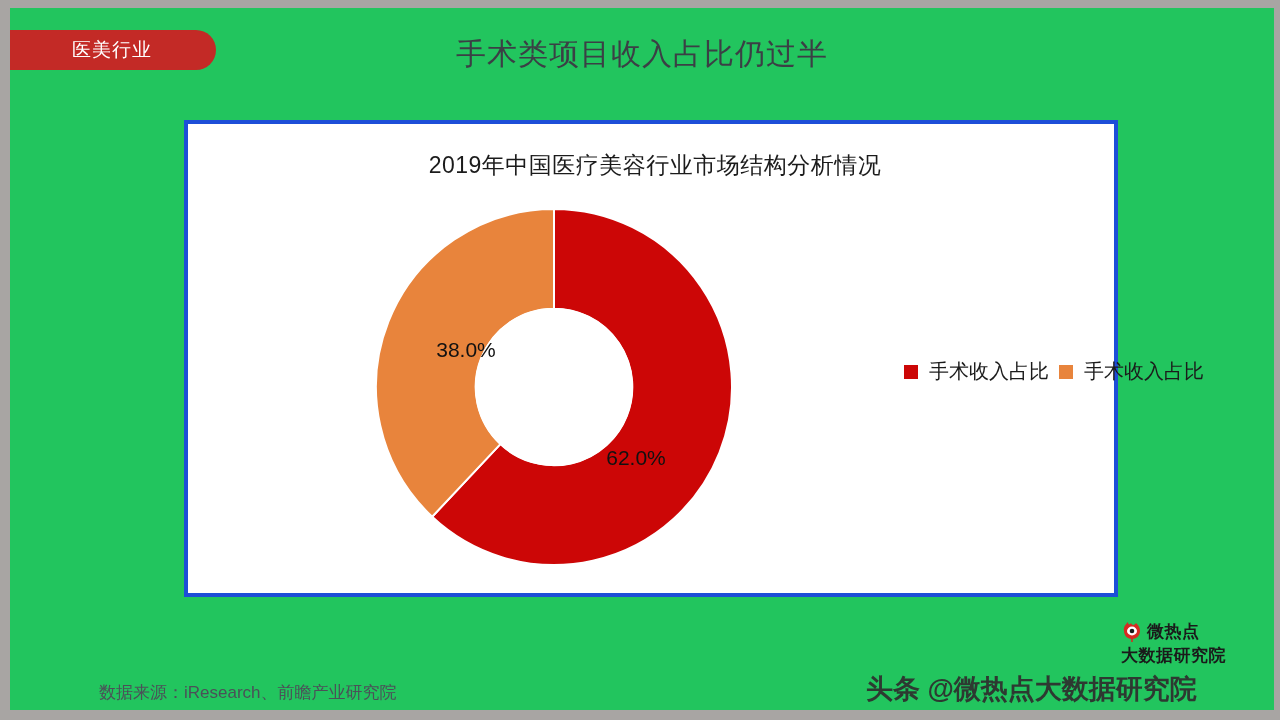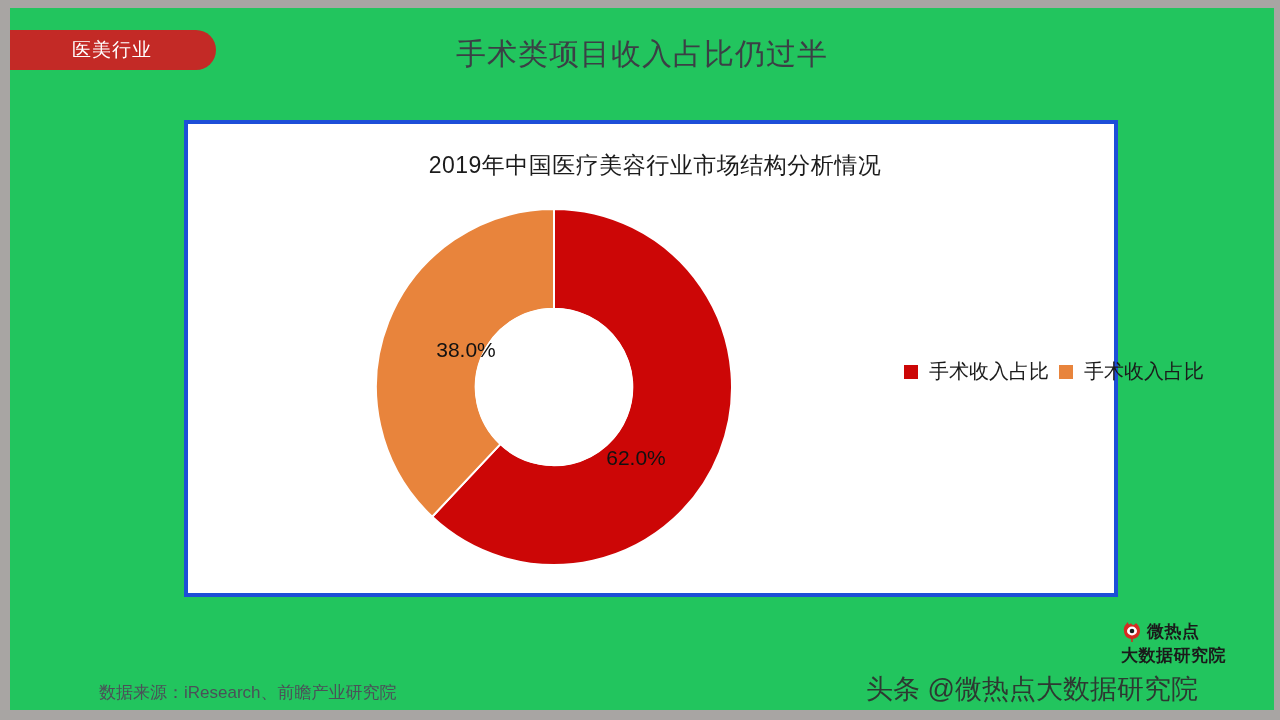--- a/index.html
+++ b/index.html
@@ -125,21 +125,21 @@
     white-space: nowrap;
     margin-left: 35px;
   }
   .watermark {
     position: absolute;
     left: 856px;
     top: 663px;
     font-size: 27px;
     color: #2e2e2e;
     white-space: nowrap;
-    font-weight: 400;
+    font-weight: 700;
     opacity: 0.92;
   }
   .logo {
     position: absolute;
     left: 1111px;
     top: 612px;
     width: 140px;
     height: 46px;
     font-family: Liberation Mono, monospace;
   }

